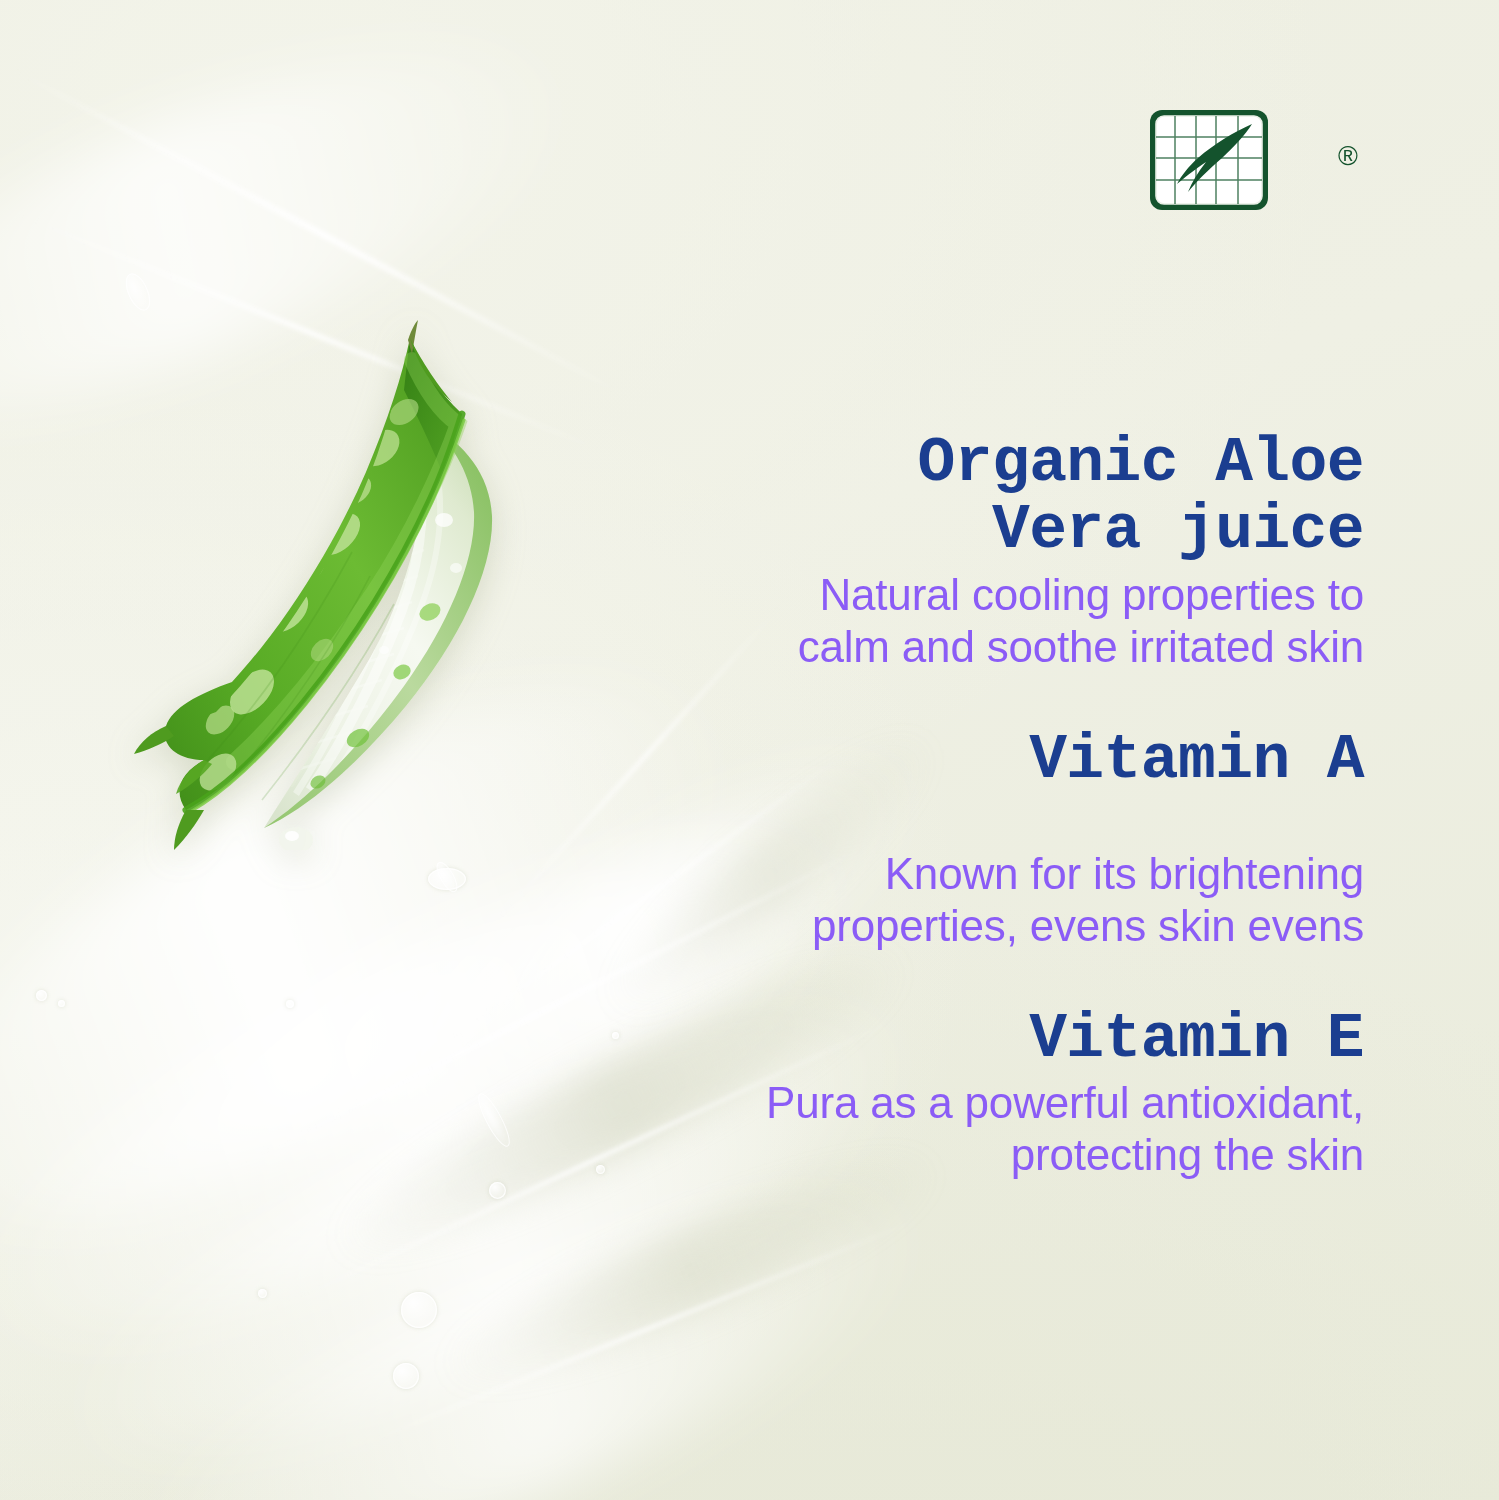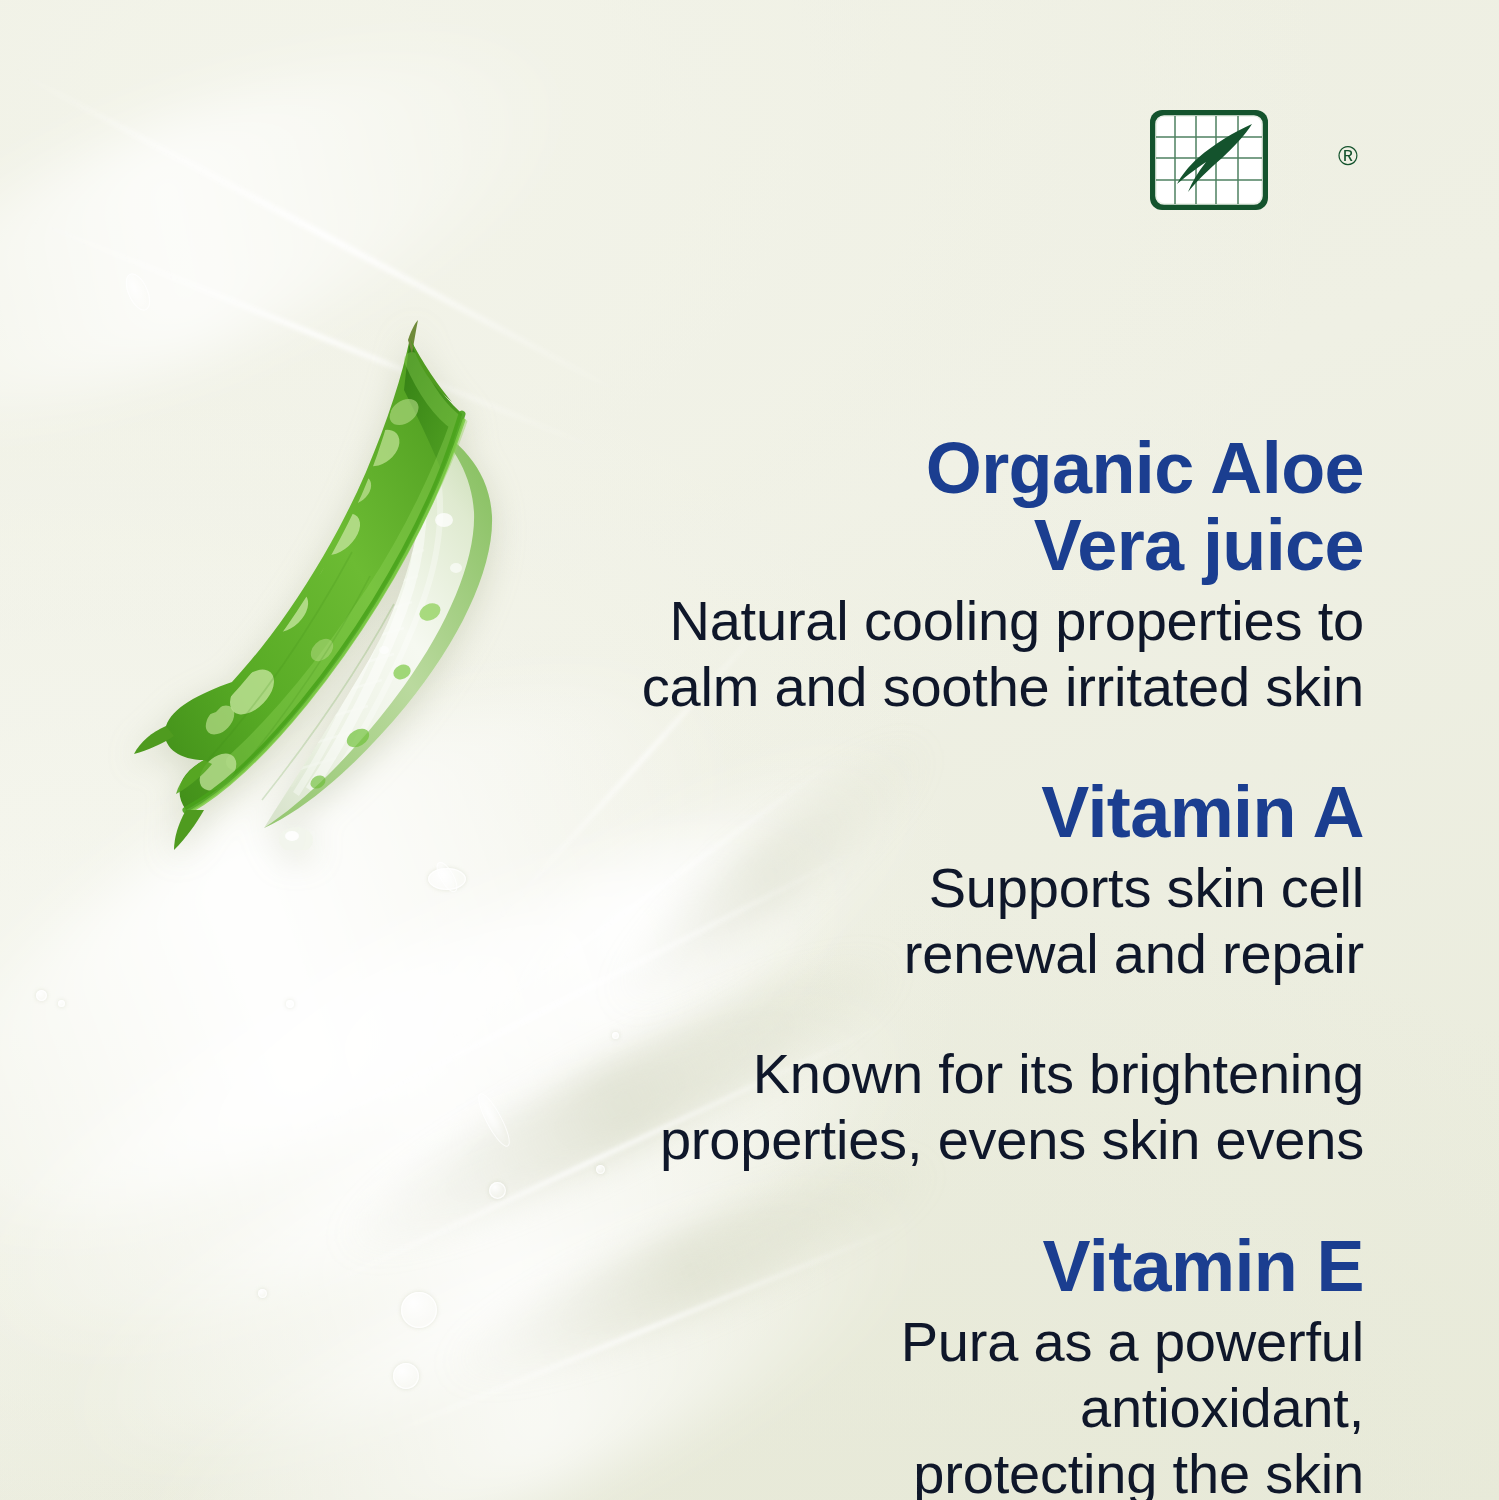--- a/index.html
+++ b/index.html
@@ -102,32 +102,33 @@
   .reg{position:absolute;left:268px;top:33px;font-size:27px;color:#14532d;line-height:1;}
 
   
   .content{
     position:absolute;left:640px;top:430px;width:724px;
     text-align:right;
   }
   .block{margin-bottom:54px;}
   .block:last-child{margin-bottom:18px;}
   .heading{
-    font-size:72px;
+    font-size:63px;
     font-weight:700;
     color:#1b3e90;
     line-height:1.07;
     letter-spacing:-.6px;
     margin:0 0 4px 0;
     white-space:pre-line;
+    font-family:Liberation Mono, monospace;
   }
   .body{
-    font-size:56px;
+    font-size:44px;
     font-weight:400;
-    color:#0f172a;
+    color:#8b5cf6;
     line-height:1.18;
     letter-spacing:-.2px;
     margin:0;
     white-space:pre-line;
   }
 </style>
 </head>
 <body>
 
 <div class="stage">
@@ -339,22 +340,20 @@
 
     <div class="block">
       <p class="heading">Organic Aloe
 Vera juice</p>
       <p class="body">Natural cooling properties to
 calm and soothe irritated skin</p>
     </div>
 
     <div class="block">
       <p class="heading">Vitamin A</p>
-      <p class="body">Supports skin cell
-renewal and repair</p>
     </div>
 
     <div class="block">
       <p class="body">Known for its brightening
 properties, evens skin evens</p>
     </div>
 
     <div class="block">
       <p class="heading">Vitamin E</p>
       <p class="body">Pura as a powerful antioxidant,

